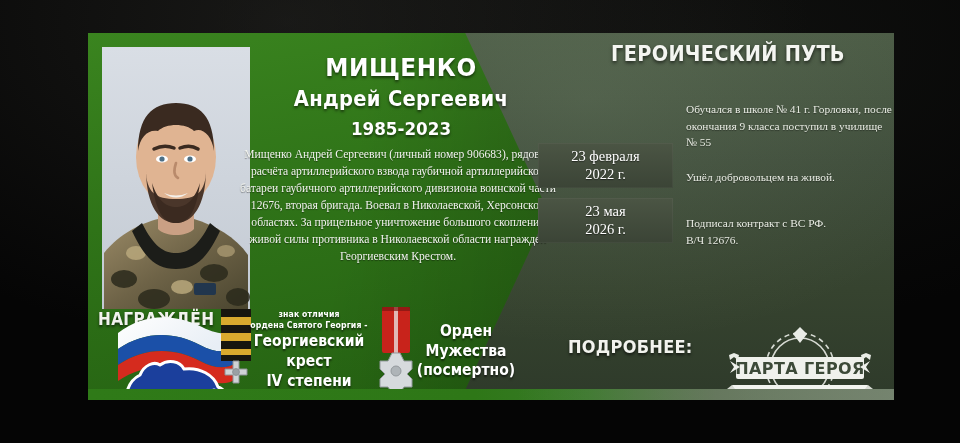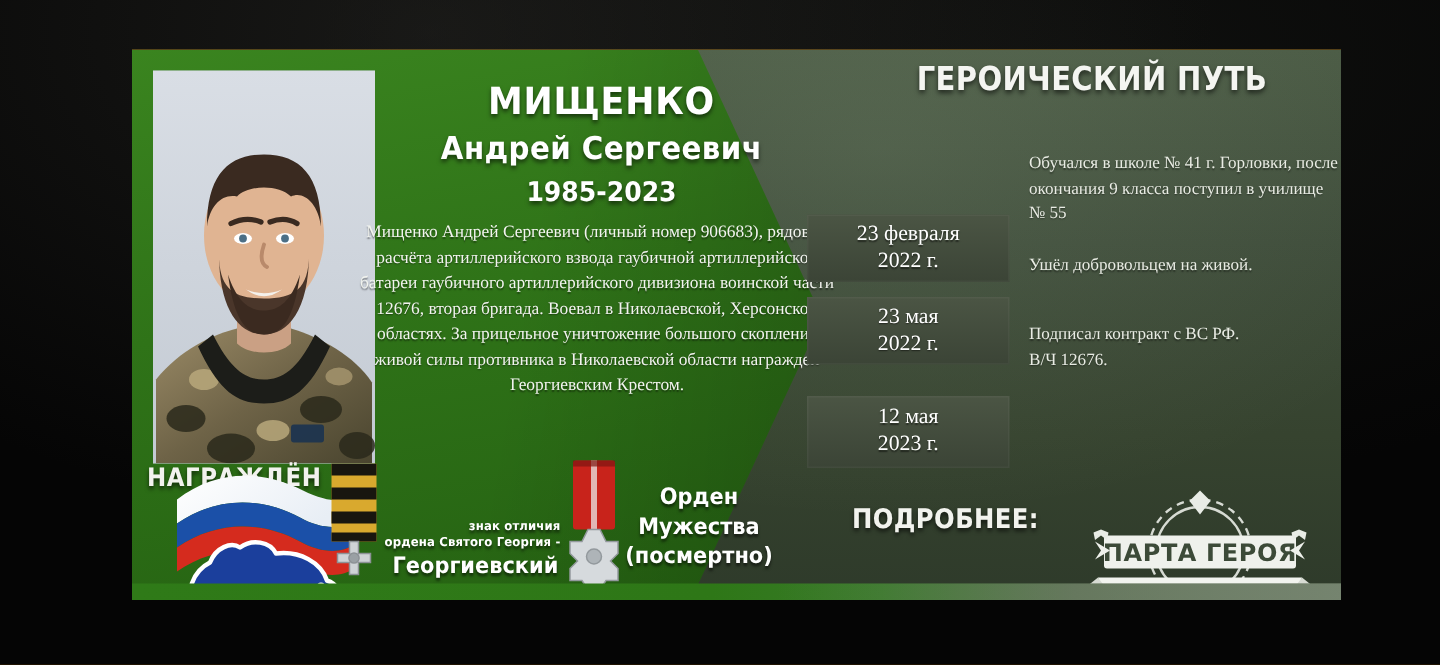--- a/index.html
+++ b/index.html
@@ -111,24 +111,23 @@
     font-weight: 700; font-size: 17px; letter-spacing: .4px;
     text-shadow: 0 2px 3px rgba(0,0,0,.6);
     transform: scaleX(.9); transform-origin: left center;
   }
   .er-logo { position: absolute; left: 22px; top: 270px; width: 130px; height: 132px; }
   .er-logo svg { display: block; }
 
   .gk-ribbon { position: absolute; left: 125px; top: 276px; width: 46px; height: 82px; }
   .award-block-1 {
     position: absolute; left: 153px; top: 276px; width: 136px;
-    text-align: right; color: #fff;
+    text-align: center; color: #fff;
     font-family: "DejaVu Sans", sans-serif;
     text-shadow: 0 2px 2px rgba(0,0,0,.55);
-    margin-top: 36px;
   }
   .award-small {
     font-size: 8.2px; font-weight: 700; line-height: 1.35; letter-spacing: .1px;
     transform: scaleX(.95);
   }
   .award-big {
     font-size: 15px; font-weight: 700; line-height: 1.18; margin-top: 2px;
     transform: scaleX(.93);
   }
   .mk-medal { position: absolute; left: 285px; top: 272px; width: 46px; height: 86px; }
@@ -320,26 +319,24 @@
 
     <div class="section-title">ГЕРОИЧЕСКИЙ ПУТЬ</div>
 
     <div class="tl-desc" style="left:598px; top:56px; width:208px; white-space:pre-line;">Обучался в школе № 41  г. Горловки, после окончания 9 класса поступил в училище № 55</div>
 
     <div class="tl-date" style="left:450px; top:110px; width:135px; height:45px; white-space:pre-line;">23 февраля
 2022 г.</div>
     <div class="tl-desc" style="left:598px; top:124px; width:208px; white-space:pre-line;">Ушёл добровольцем на живой.</div>
 
     <div class="tl-date" style="left:450px; top:165px; width:135px; height:45px; white-space:pre-line;">23 мая
-2022 г.</div>
+2026 г.</div>
     <div class="tl-desc" style="left:598px; top:170px; width:208px; white-space:pre-line;">Подписал контракт с ВС РФ.
 В/Ч 12676.</div>
 
-    <div class="tl-date" style="left:450px; top:231px; width:135px; height:48px; white-space:pre-line;">12 мая
-2023 г.</div>
 
     <div class="more-label">ПОДРОБНЕЕ:</div>
 
     <div class="parta-logo">
       <svg width="180" height="108" viewBox="0 0 180 108" xmlns="http://www.w3.org/2000/svg">
         <g stroke="#e9ece6" fill="none" stroke-width="1.6" opacity="0.9">
           <circle cx="90" cy="46" r="34" stroke-dasharray="5 4"></circle>
           <circle cx="90" cy="46" r="29"></circle>
         </g>
         <path d="M90 6 l7 7 l-7 9 l-7 -9 Z" fill="#e9ece6"></path>

